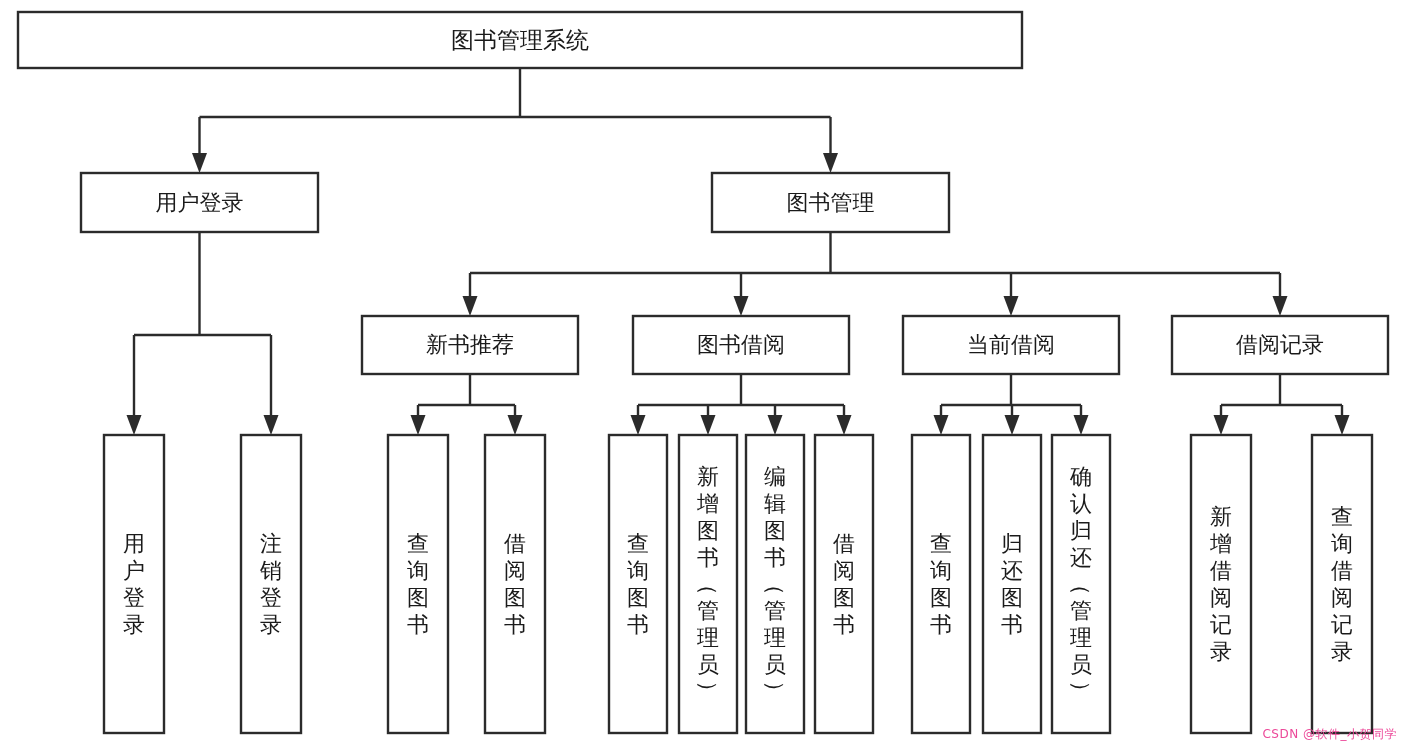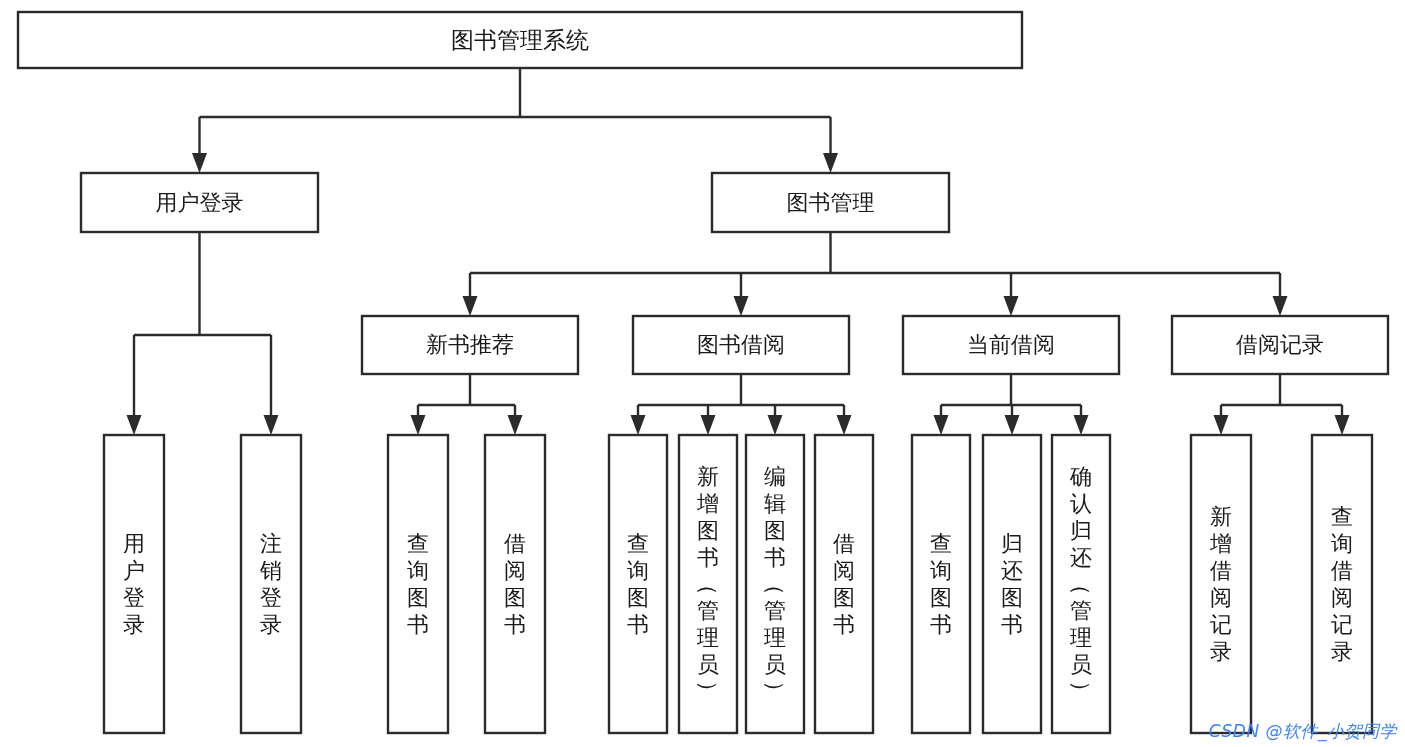--- a/index.html
+++ b/index.html
@@ -51,26 +51,25 @@
   .node-label-v {
     font-family: "DejaVu Sans", "Liberation Sans", sans-serif;
     fill: #1a1a1a;
     text-anchor: middle;
   }
   .watermark-text {
     position: absolute;
     right: 8px;
     bottom: 4px;
     font-family: "DejaVu Sans", "Liberation Sans", sans-serif;
-    font-size: 17px;
-    color: #3b82f6;
+    font-size: 12px;
+    color: #ec4899;
     letter-spacing: 0.5px;
     white-space: nowrap;
     user-select: none;
-    font-style: italic;
   }
 </style>
 </head>
 <body>
 
 <div id="diagram-root">
   <svg id="diagram-svg" viewBox="0 0 1405 747">
     <g id="edges-layer">
         <g>
           <path class="edge-line" d="M 520 68 L 520 117"></path>

